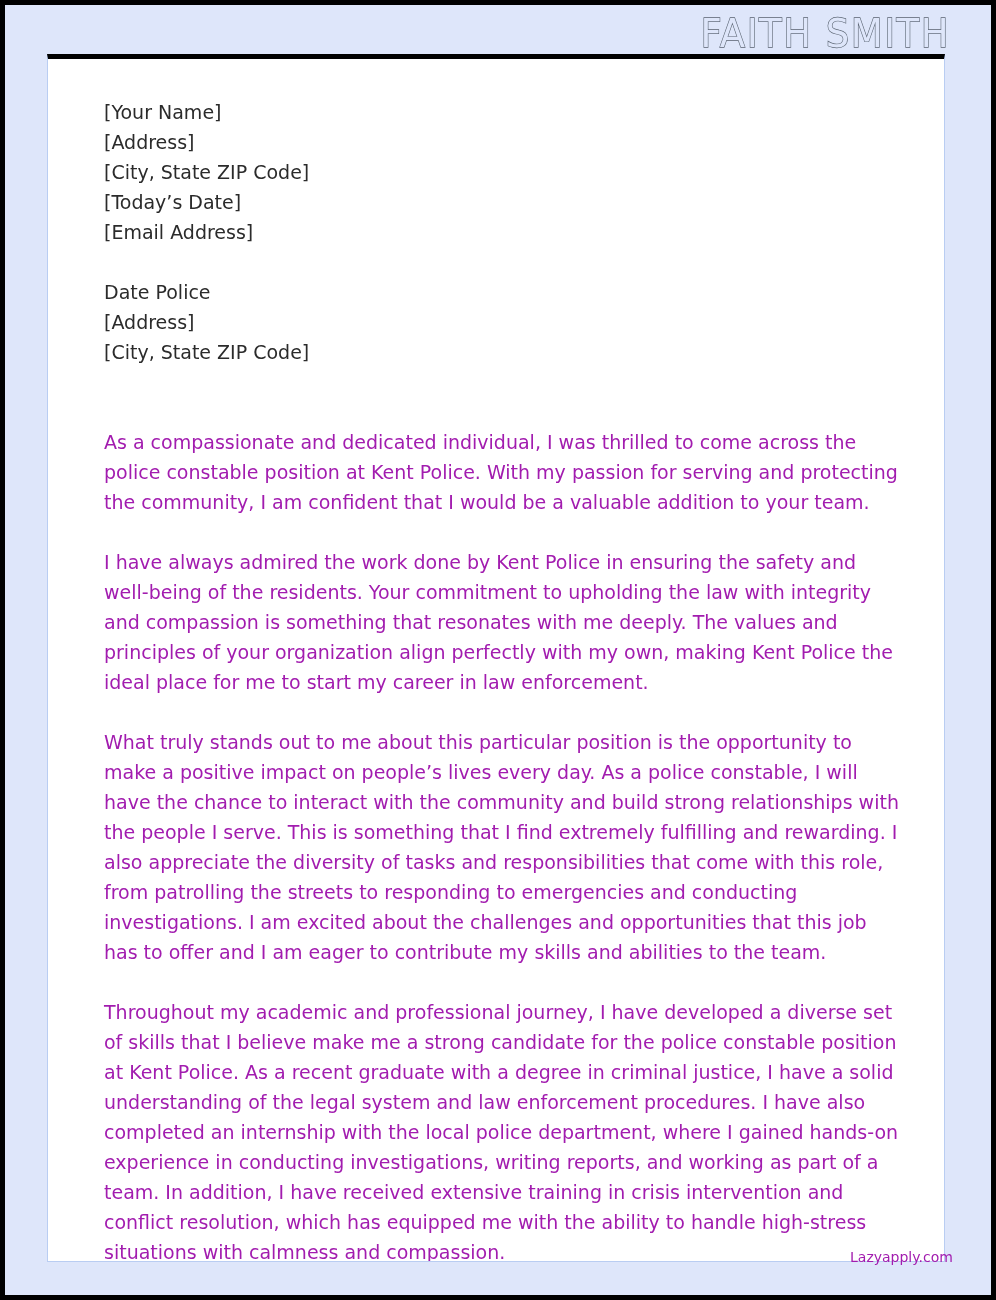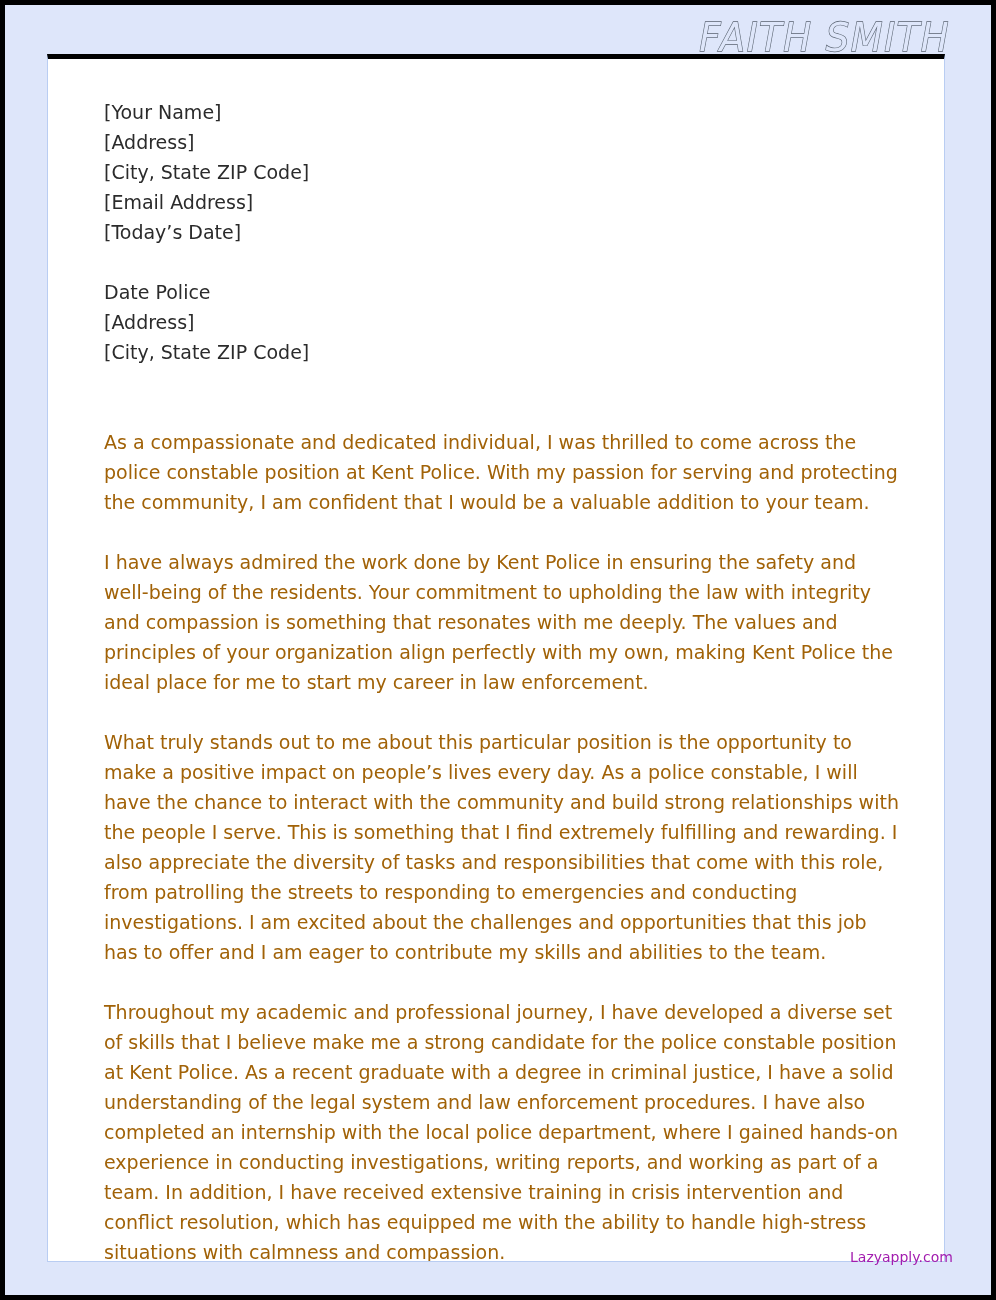--- a/index.html
+++ b/index.html
@@ -34,23 +34,22 @@
   }
 
   
   .letterhead {
     position: absolute;
     left: 47px;
     top: 10px;
     width: 898px;
     height: 44px;
     display: flex;
-    align-items: flex-end;
+    align-items: flex-start;
     justify-content: flex-end;
-    font-style: italic;
   }
 
   .letterhead-name {
     font-family: "DejaVu Sans", sans-serif;
     font-size: 37px;
     font-weight: 400;
     letter-spacing: 1.5px;
     line-height: 40px;
     color: #dee6fa;
     -webkit-text-stroke: 1.2px #5a6472;
@@ -86,21 +85,21 @@
   .line-block {
     font-size: 19px;
     line-height: 30px;
     color: #2b2b2b;
     font-weight: 400;
   }
 
   .para {
     font-size: 19px;
     line-height: 30px;
-    color: #a16207;
+    color: #a21caf;
     font-weight: 400;
     text-align: left;
   }
 
   .gap { height: 30px; }
 
   
   .watermark {
     position: absolute;
     left: 845px;
@@ -122,22 +121,22 @@
       <div class="letterhead-name">FAITH SMITH</div>
     </div>
 
     <div class="card">
       <div class="card-body">
 
         <div>
           <div class="line-block">[Your Name]</div>
           <div class="line-block">[Address]</div>
           <div class="line-block">[City, State ZIP Code]</div>
+          <div class="line-block">[Today’s Date]</div>
           <div class="line-block">[Email Address]</div>
-          <div class="line-block">[Today’s Date]</div>
         </div>
 
         <div class="gap"></div>
 
         <div>
           <div class="line-block">Date Police</div>
           <div class="line-block">[Address]</div>
           <div class="line-block">[City, State ZIP Code]</div>
         </div>
 

